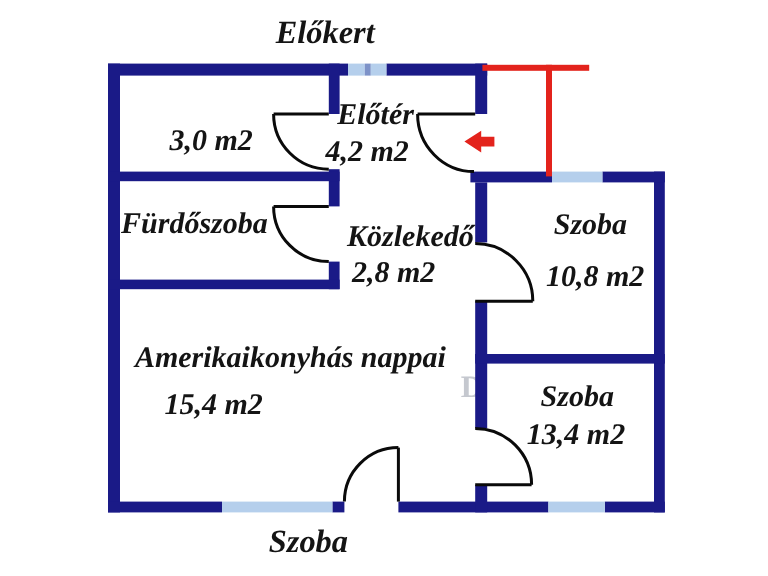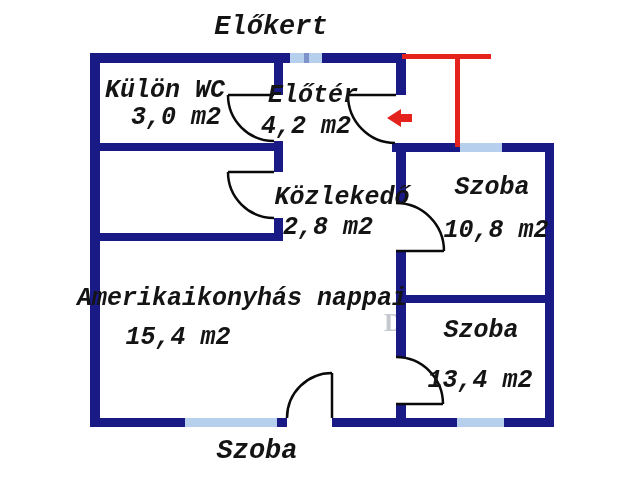--- a/index.html
+++ b/index.html
@@ -17,21 +17,21 @@
   }
   .plan-svg{position:absolute;left:0;top:0;z-index:1;}
   .w{fill:var(--wall);}
   .win{fill:var(--window);}
   .mul{fill:var(--mullion);}
   .redline{fill:var(--red);}
   .door{stroke:#0a0a0a;stroke-width:2.5;fill:none;stroke-linecap:butt;}
   .label{
     position:absolute;z-index:2;transform:translateX(-50%);
     white-space:nowrap;font-style:italic;font-weight:bold;
-    color:var(--text);font-size:25px;line-height:1;font-family:Liberation Mono, monospace;
+    color:var(--text);font-size:25px;line-height:1;
   }
   .title{font-size:27px;}
   .watermark{
     position:absolute;z-index:0;font-style:normal;font-weight:bold;
     color:var(--wm);font-size:26px;line-height:1;
     left:384px;top:310px;
   }
 </style>
 </head>
 <body>
@@ -105,27 +105,27 @@
     </g>
 
     <g>
       <rect class="redline" x="402" y="54" width="89" height="5"></rect>
       <rect class="redline" x="455" y="54" width="5" height="93"></rect>
       <polygon class="redline" points="387,118 401,109 401,114 412,114 412,122 401,122 401,127"></polygon>
     </g>
   </svg>
 
   <div class="label title" style="left:271px;top:14px;">Előkert</div>
-  <div class="label" style="left:165px;top:78px;">Külön WC</div>
   <div class="label" style="left:176px;top:105px;">3,0 m2</div>
   <div class="label" style="left:313px;top:83px;">Előtér</div>
   <div class="label" style="left:306px;top:114px;">4,2 m2</div>
+  <div class="label" style="left:162px;top:174px;">Fürdőszoba</div>
   <div class="label" style="left:342px;top:185px;">Közlekedő</div>
   <div class="label" style="left:328px;top:215px;">2,8 m2</div>
   <div class="label" style="left:492px;top:175px;">Szoba</div>
   <div class="label" style="left:496px;top:218px;">10,8 m2</div>
   <div class="label" style="left:242px;top:286px;">Amerikaikonyhás nappai</div>
   <div class="label" style="left:178px;top:325px;text-align:center;">15,4 m2</div>
   <div class="label" style="left:481px;top:318px;">Szoba</div>
-  <div class="label" style="left:480px;top:368px;">13,4 m2</div>
+  <div class="label" style="left:480px;top:350px;">13,4 m2</div>
   <div class="label title" style="left:257px;top:438px;">Szoba</div>
 
 </div>
 
 </body></html>

